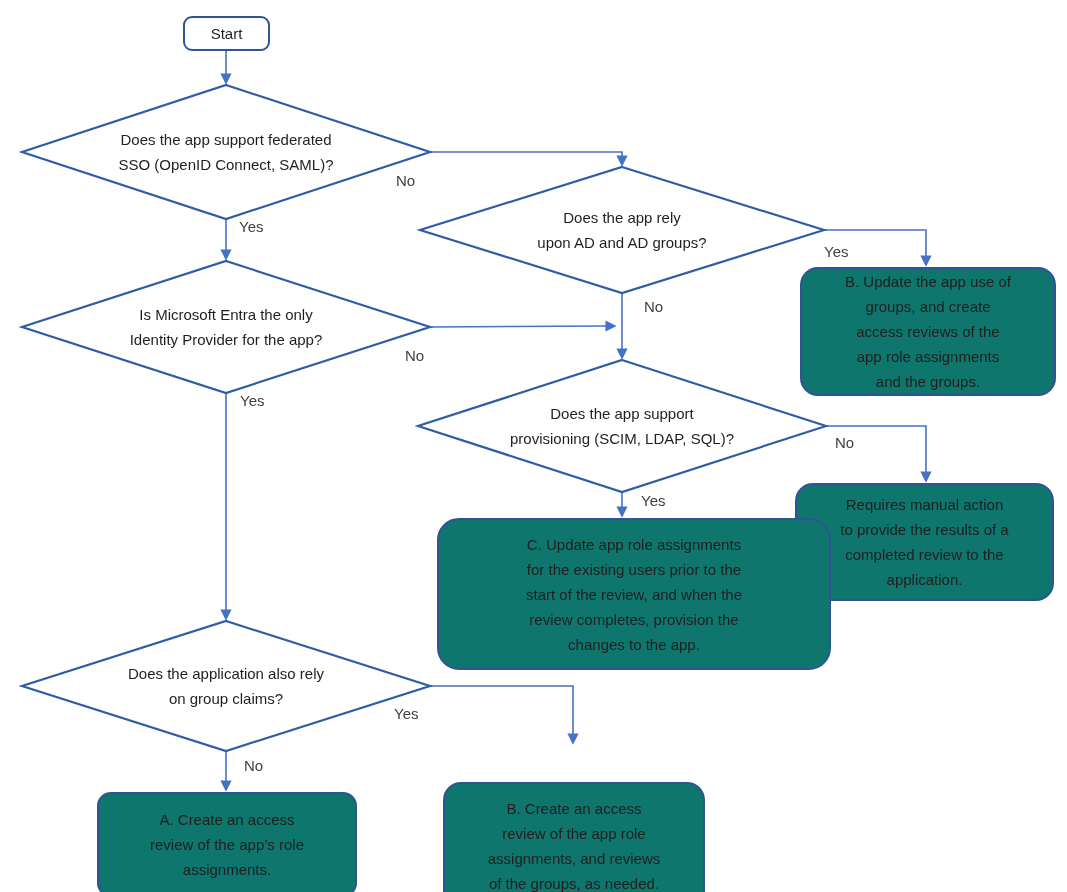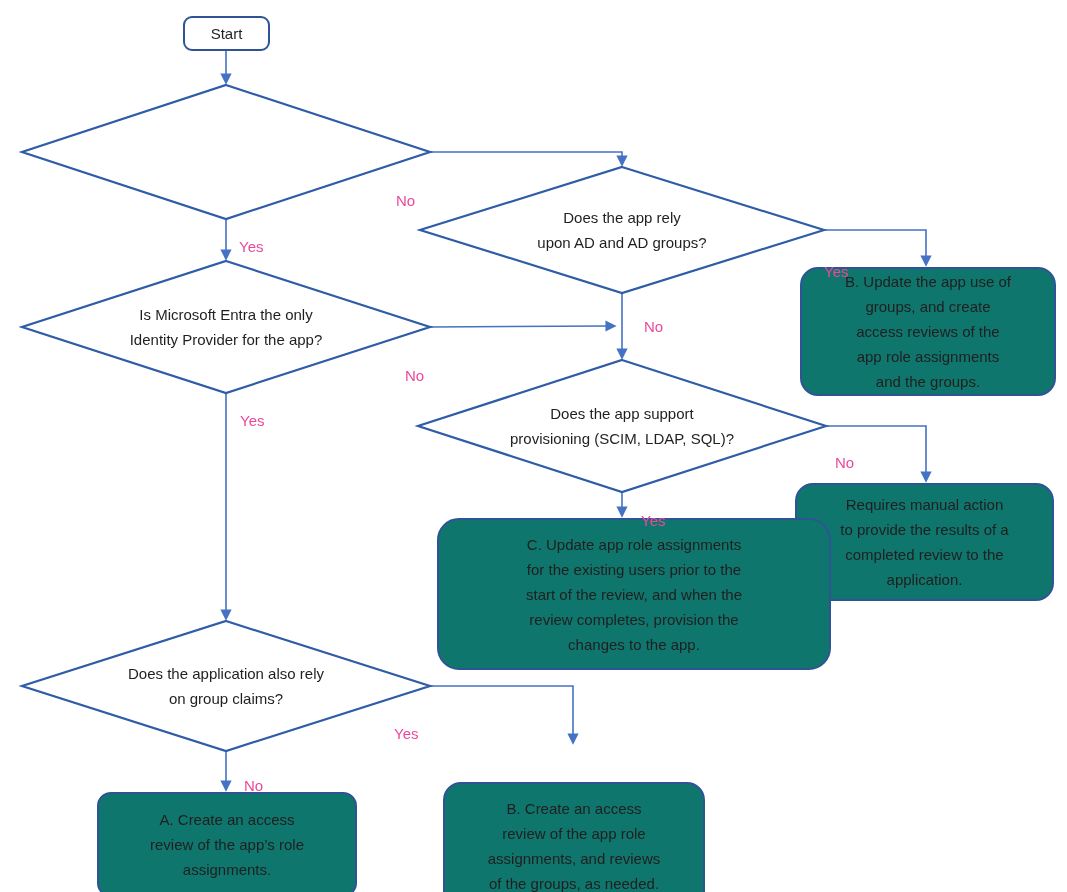--- a/index.html
+++ b/index.html
@@ -66,22 +66,21 @@
     background: #ffffff;
     display: flex;
     align-items: center;
     justify-content: center;
     font-size: 15px;
     color: #1f1f1f;
   }
   .edge-label {
     position: absolute;
     font-size: 15px;
-    color: #ec4899;
-    margin-top: 20px;
+    color: #404040;
   }
 </style>
 </head>
 <body>
 
 <div class="canvas">
 
   <svg class="wires" viewBox="0 0 1067 892">
     <defs>
       <marker id="arrow" viewBox="0 0 10 10" refX="0.5" refY="5" markerWidth="7" markerHeight="7" orient="auto">
@@ -105,20 +104,22 @@
     <polygon class="diamond" points="622,167 824,230 622,293 420,230"></polygon>
     <polygon class="diamond" points="226,261 430,327 226,393 22,327"></polygon>
     <polygon class="diamond" points="622,360 826,426 622,492 418,426"></polygon>
     <polygon class="diamond" points="226,621 430,686 226,751 22,686"></polygon>
   </svg>
 
   <div class="start-box">
     <span>Start</span>
   </div>
 
+  <div class="node-label" style="left:36px; top:127px; width:380px;">Does the app support federated
+SSO (OpenID Connect, SAML)?</div>
   <div class="node-label" style="left:472px; top:205px; width:300px;">Does the app rely
 upon AD and AD groups?</div>
   <div class="node-label" style="left:36px; top:302px; width:380px;">Is Microsoft Entra the only
 Identity Provider for the app?</div>
   <div class="node-label" style="left:442px; top:401px; width:360px;">Does the app support
 provisioning (SCIM, LDAP, SQL)?</div>
   <div class="node-label" style="left:36px; top:661px; width:380px;">Does the application also rely
 on group claims?</div>
 
   <div class="proc" style="left:800px; top:267px; width:256px; height:129px; border-radius:18px;">B. Update the app use of

